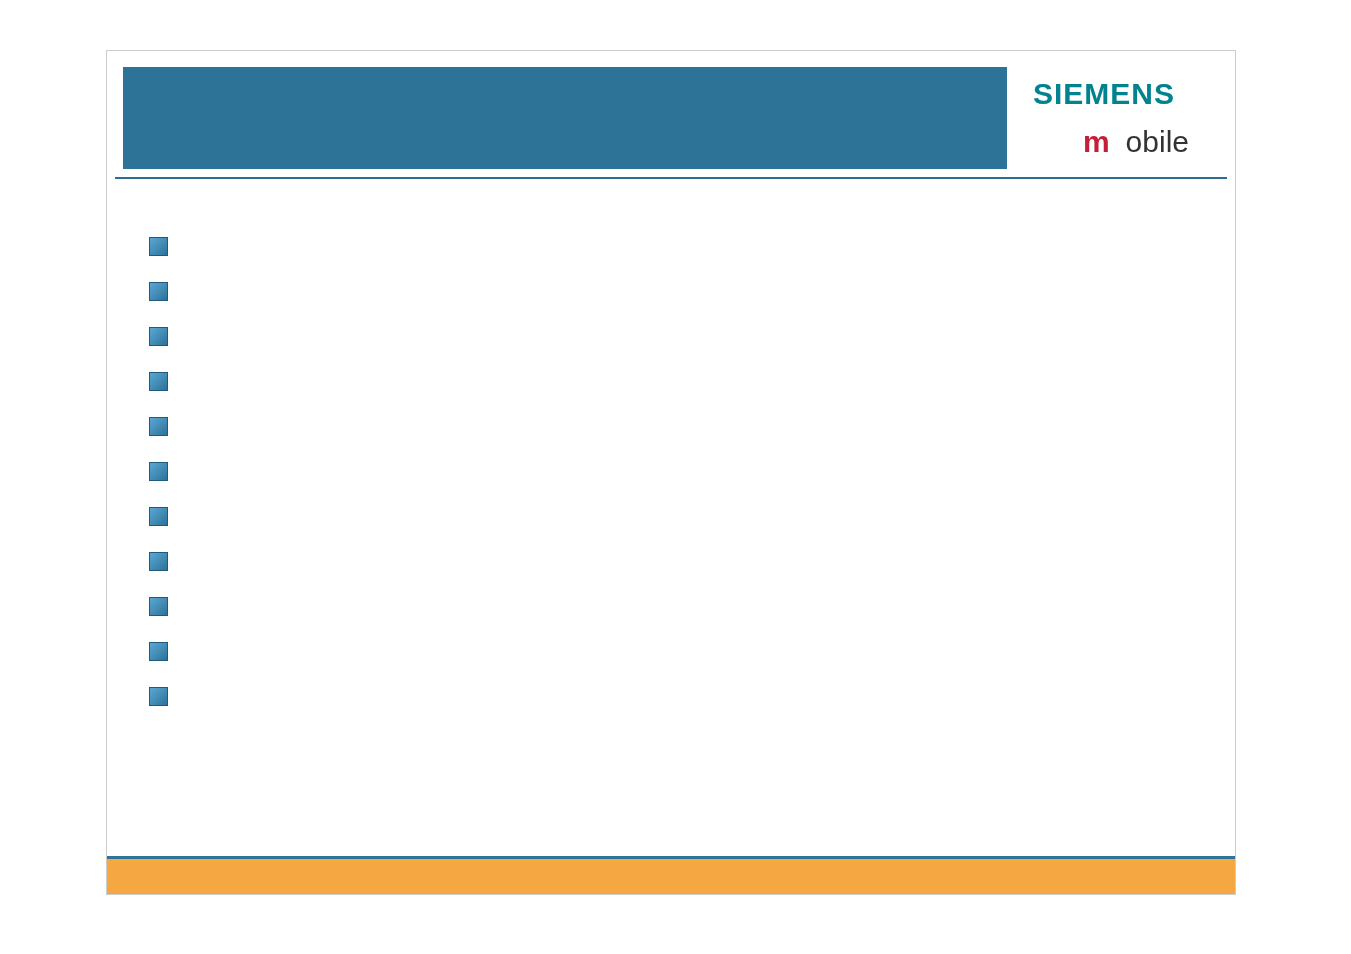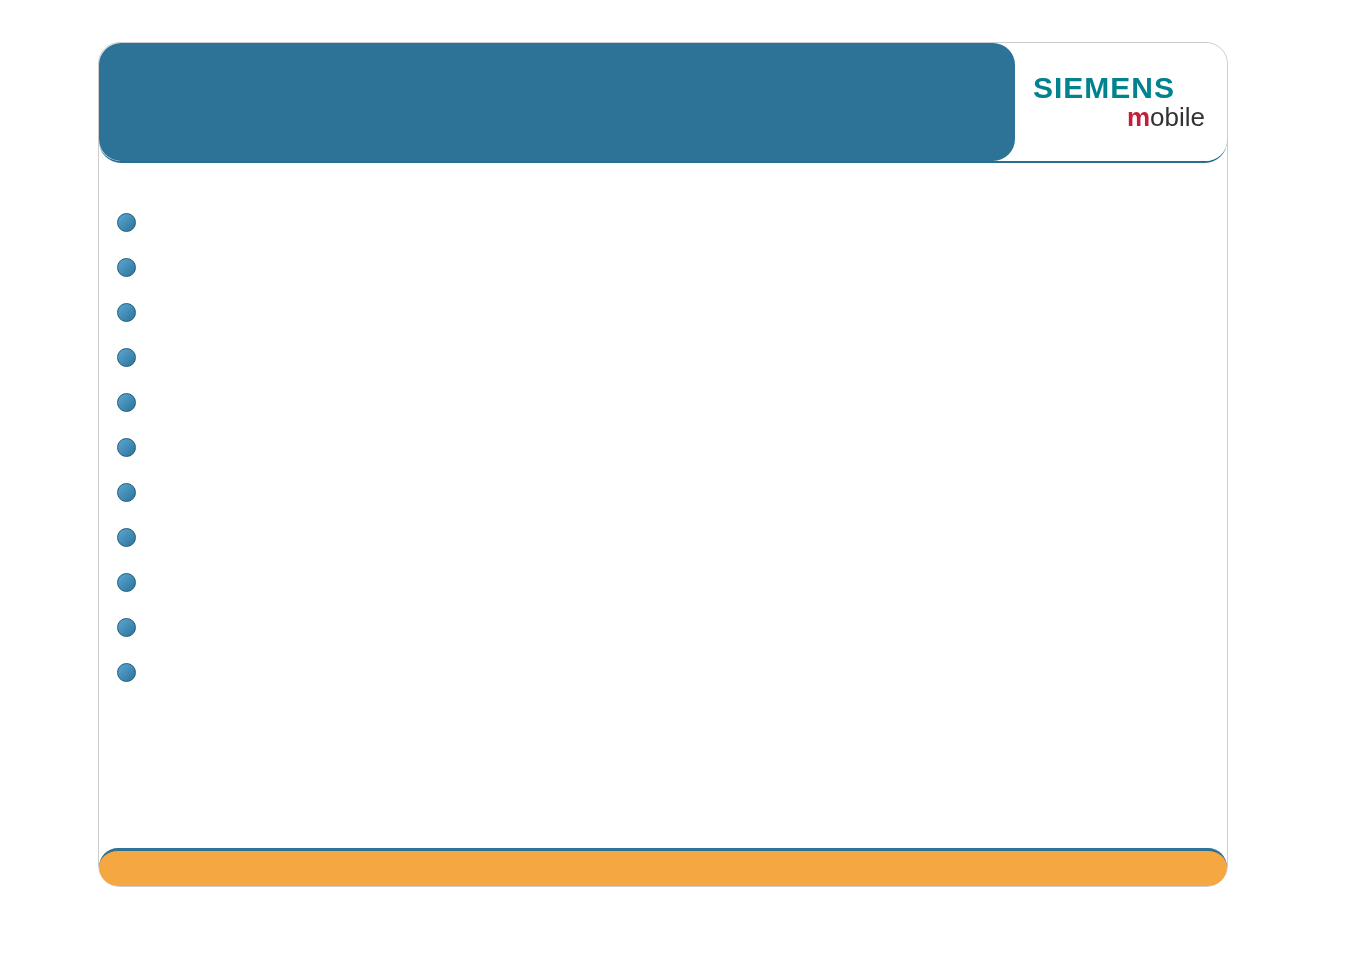--- a/index.html
+++ b/index.html
@@ -1,19 +1,18 @@
 <!DOCTYPE html>
 <html><head>
   <meta charset="utf-8">
   <style>
     * {
       margin: 0;
-      padding: 0;
+      padding: 8px;
       box-sizing: border-box;
-      border-radius: 22px;
     }
     body {
       background: #ffffff;
       font-family: Arial, sans-serif;
       width: 1351px;
       height: 954px;
       position: relative;
     }
     .slide-container {
       position: absolute;
@@ -45,21 +44,21 @@
     }
     .brand-main {
       font-size: 30px;
       font-weight: 900;
       letter-spacing: 1px;
       color: #00838f;
       line-height: 1;
       font-family: Arial, sans-serif;
     }
     .brand-sub {
-      font-size: 26px;
+      font-size: 30px;
       color: #333333;
       align-self: flex-end;
       padding-right: 12px;
       line-height: 1.1;
       font-family: Arial, sans-serif;
     }
     .brand-sub .m {
       color: #c41e3a;
       font-weight: bold;
     }

